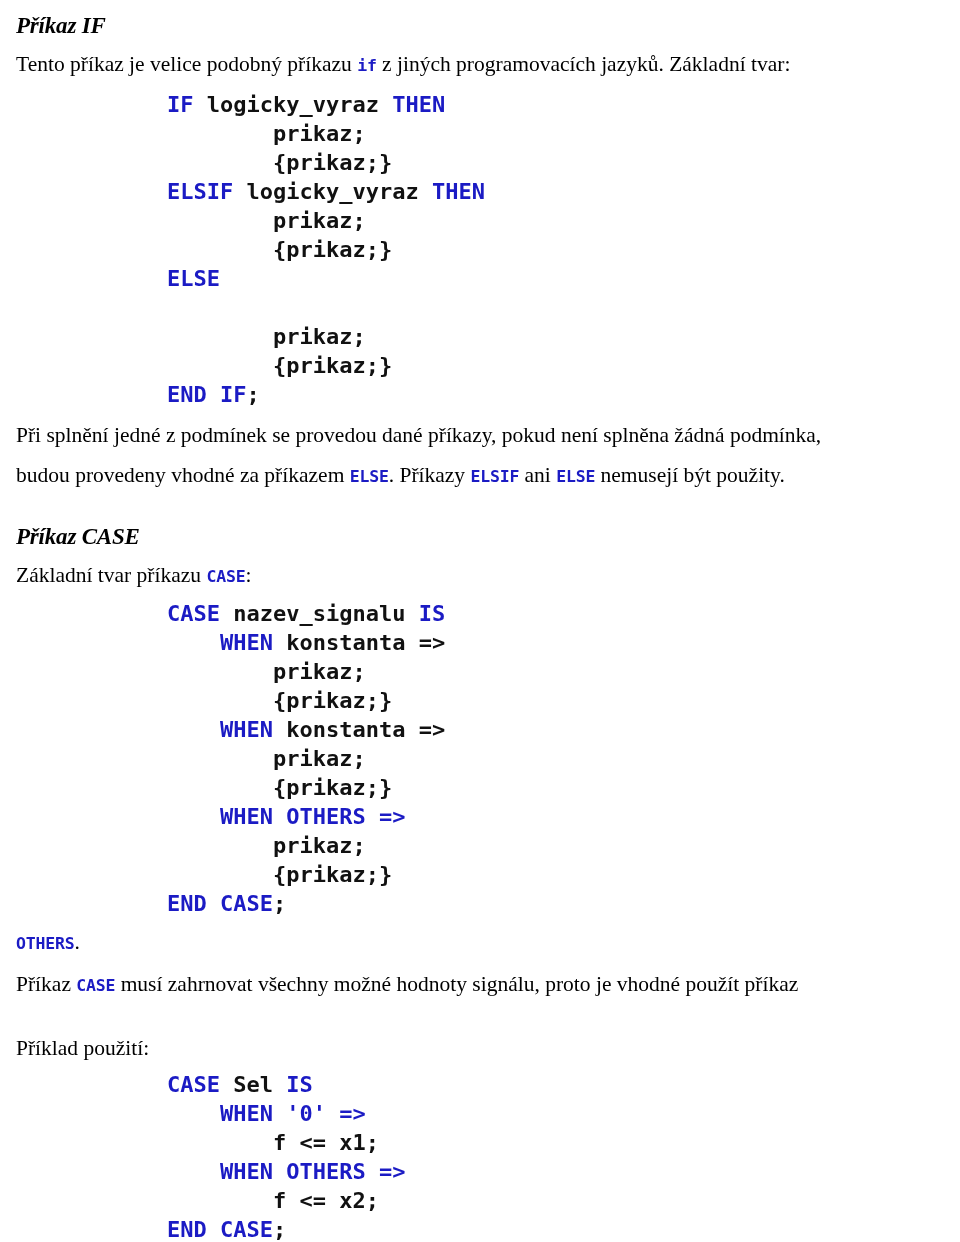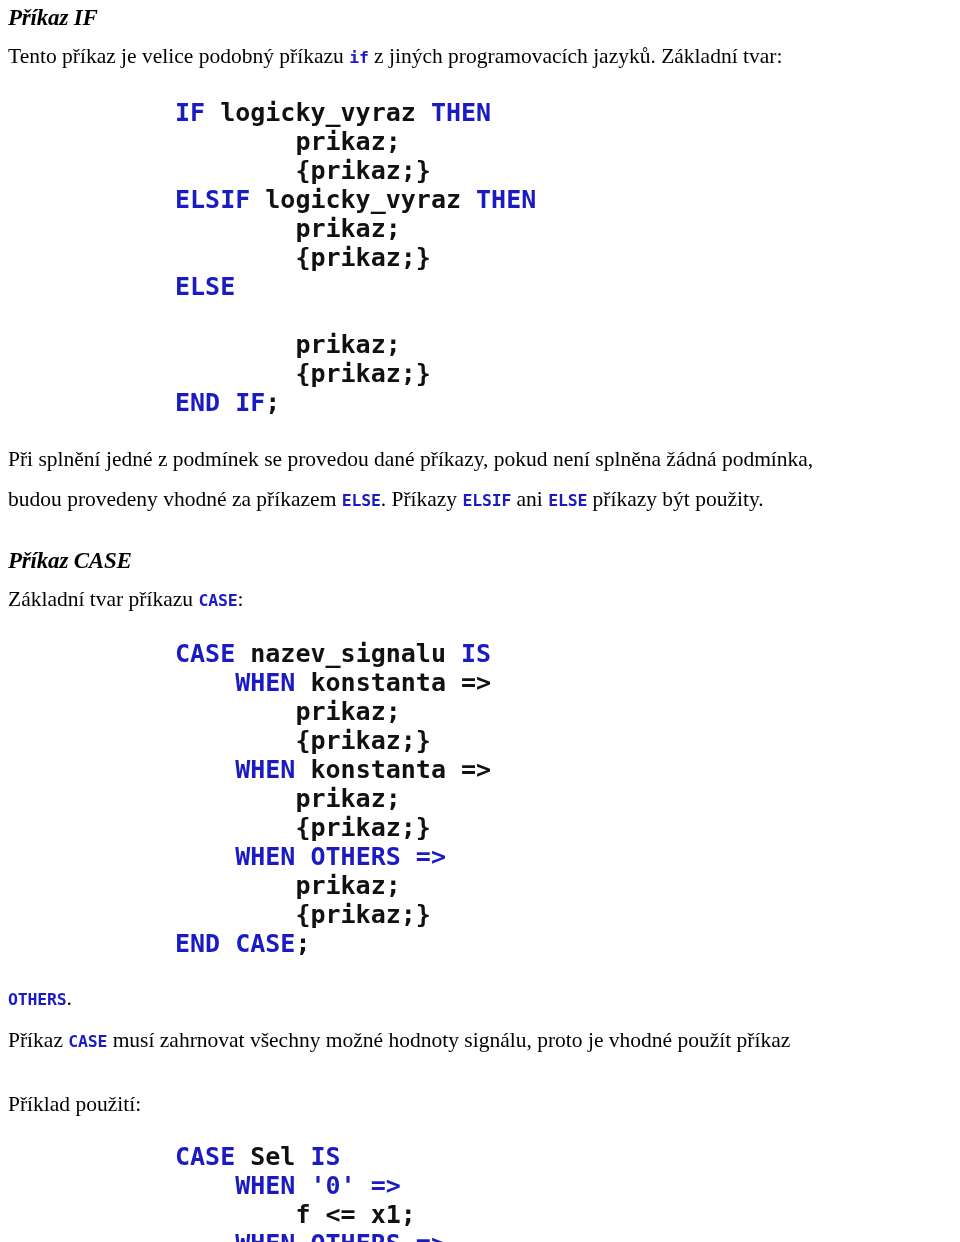--- a/index.html
+++ b/index.html
@@ -12,21 +12,21 @@
     width: 960px;
     height: 1242px;
     font-family: "Liberation Serif", "DejaVu Serif", serif;
     color: #000000;
     overflow: hidden;
     position: relative;
   }
   .page {
     width: 960px;
     height: 1242px;
-    padding: 4px;
+    padding: 12px;
     box-sizing: border-box;
     position: relative;
   }
 
   
   h2.sec-heading {
     font-family: "Liberation Serif", "DejaVu Serif", serif;
     font-weight: bold;
     font-style: italic;
     font-size: 23px;
@@ -53,24 +53,24 @@
     font-size: 16.5px;
     font-weight: bold;
     letter-spacing: -0.2px;
   }
   code.kw { color: #1b1bc4; }
   code.idf { color: #111111; }
 
   
   pre.code-block {
     font-family: "DejaVu Sans Mono", "Liberation Mono", monospace;
-    font-size: 25px;
+    font-size: 22px;
     font-weight: bold;
     line-height: 29px;
-    margin: 16px;
+    margin: 0;
     padding: 0;
     white-space: pre;
     color: #111111;
     letter-spacing: 0px;
   }
   pre.code-block .k { color: #1b1bc4; }
   pre.code-block .n { color: #111111; }
 
   
   .gap-2  { height: 2px; }
@@ -101,21 +101,21 @@
 <span class="k">ELSE</span>
 <span class="n"></span>
 <span class="n">        prikaz;</span>
 <span class="n">        {prikaz;}</span>
 <span class="k">END IF</span><span class="n">;</span></pre>
 
   <div class="gap-6"></div>
 
   <p class="body-text">Při splnění jedné z podmínek se provedou dané příkazy, pokud není splněna žádná podmínka,</p>
 
-  <p class="body-text"><span>budou provedeny vhodné za příkazem </span><code class="kw">ELSE</code><span>. Příkazy </span><code class="kw">ELSIF</code><span> ani </span><code class="kw">ELSE</code><span> příkazy být použity.</span></p>
+  <p class="body-text"><span>budou provedeny vhodné za příkazem </span><code class="kw">ELSE</code><span>. Příkazy </span><code class="kw">ELSIF</code><span> ani </span><code class="kw">ELSE</code><span> nemusejí být použity.</span></p>
 
   <div class="gap-26"></div>
 
   <h2 class="sec-heading">Příkaz CASE</h2>
 
   <div class="gap-4"></div>
 
   <p class="body-text"><span>Základní tvar příkazu </span><code class="kw">CASE</code><span>:</span></p>
 
   <div class="gap-2"></div>

